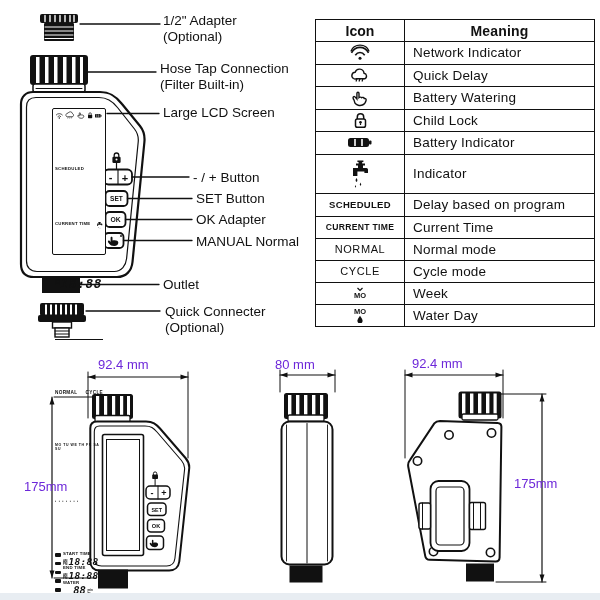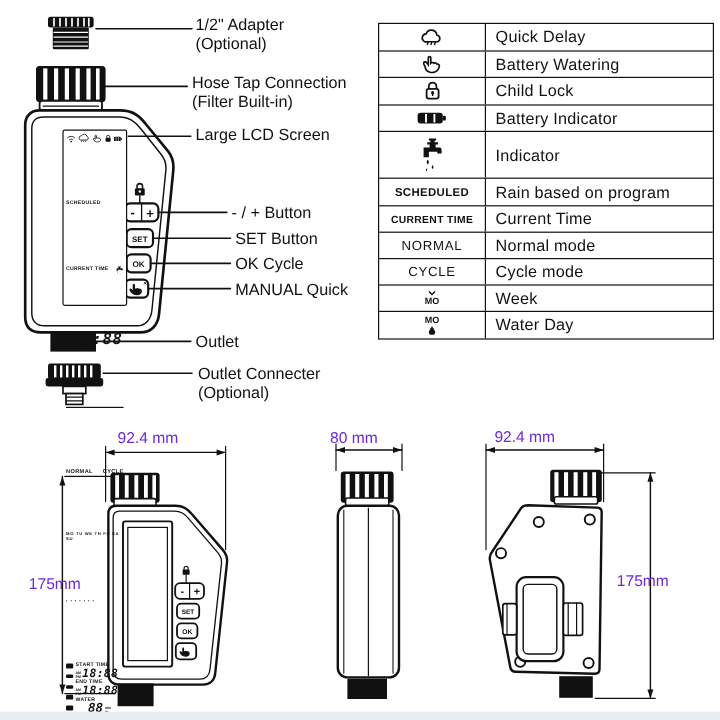--- a/index.html
+++ b/index.html
@@ -377,28 +377,43 @@
     </div>
   </div>
 
   <div class="lbl" style="left:163px;top:13px;">1/2" Adapter
 (Optional)</div>
   <div class="lbl" style="left:160px;top:61px;">Hose Tap Connection
 (Filter Built-in)</div>
   <div class="lbl" style="left:163px;top:105px;">Large LCD Screen</div>
   <div class="lbl" style="left:193px;top:170px;">- / + Button</div>
   <div class="lbl" style="left:196px;top:191px;">SET Button</div>
-  <div class="lbl" style="left:196px;top:212px;">OK Cycle</div>
-  <div class="lbl" style="left:196px;top:234px;">MANUAL Quick</div>
+  <div class="lbl" style="left:196px;top:212px;">OK Adapter</div>
+  <div class="lbl" style="left:196px;top:234px;">MANUAL Normal</div>
   <div class="lbl" style="left:163px;top:277px;">Outlet</div>
-  <div class="lbl" style="left:165px;top:304px;">Outlet Connecter
+  <div class="lbl" style="left:165px;top:304px;">Quick Connecter
 (Optional)</div>
 
   <div class="icon-table">
-
+    <div class="t-row" style="height:21px;">
+      <div class="c-icon h-cell">Icon</div>
+      <div class="c-meaning h-cell">Meaning</div>
+    </div>
+
+    <div class="t-row" style="height:21.5px;">
+      <div class="c-icon">
+        <svg width="24" height="17" viewBox="0 0 24 17" stroke="#111" fill="none" stroke-width="1.6">
+          <path d="M3 8.2 a9.3 9.3 0 0 1 18 0" transform="scale(1,0.9)"></path>
+          <path d="M3.5 8.8 C5.5 5.2 8.5 3.4 12 3.4 C15.5 3.4 18.5 5.2 20.5 8.8" fill="none"></path>
+          <path d="M7.3 11.3 C8.6 9.4 10.2 8.5 12 8.5 C13.8 8.5 15.4 9.4 16.7 11.3" fill="none"></path>
+          <circle cx="12" cy="14.2" r="1.5" fill="#111" stroke="none"></circle>
+        </svg>
+      </div>
+      <div class="c-meaning">Network Indicator</div>
+    </div>
 
     <div class="t-row" style="height:21.5px;">
       <div class="c-icon">
         <svg width="22" height="18" viewBox="0 0 22 18" stroke="#111" fill="none" stroke-width="1.4">
           <path d="M4.5 12.5 a3.4 3.4 0 0 1 1.6-6.3 a4.6 4.6 0 0 1 8.9 1 a2.9 2.9 0 0 1 .6 5.6 h-8.5 a3.4 3.4 0 0 1-2.6-.3 Z"></path>
           <path d="M8 12.5 l-1 3 M11 12.5 l-1 3 M14 12.5 l-1 3" stroke-width="1.2"></path>
         </svg>
       </div>
       <div class="c-meaning">Quick Delay</div>
     </div>
@@ -447,21 +462,21 @@
           <path fill="#111" d="M6.5 26 q1.2 1.8 0 2.8 q-1.2-1 0-2.8 Z"></path>
         </svg>
       </div>
       <div class="c-meaning">Indicator</div>
     </div>
 
     <div class="t-row" style="height:22px;">
       <div class="c-icon">
           <span class="icon-text sz-9">SCHEDULED</span>
         </div>
-      <div class="c-meaning">Rain based on program</div>
+      <div class="c-meaning">Delay based on program</div>
     </div>
 
     <div class="t-row" style="height:21px;">
       <div class="c-icon">
           <span class="icon-text sz-8">CURRENT TIME</span>
         </div>
       <div class="c-meaning">Current Time</div>
     </div>
 
     <div class="t-row" style="height:21px;">

